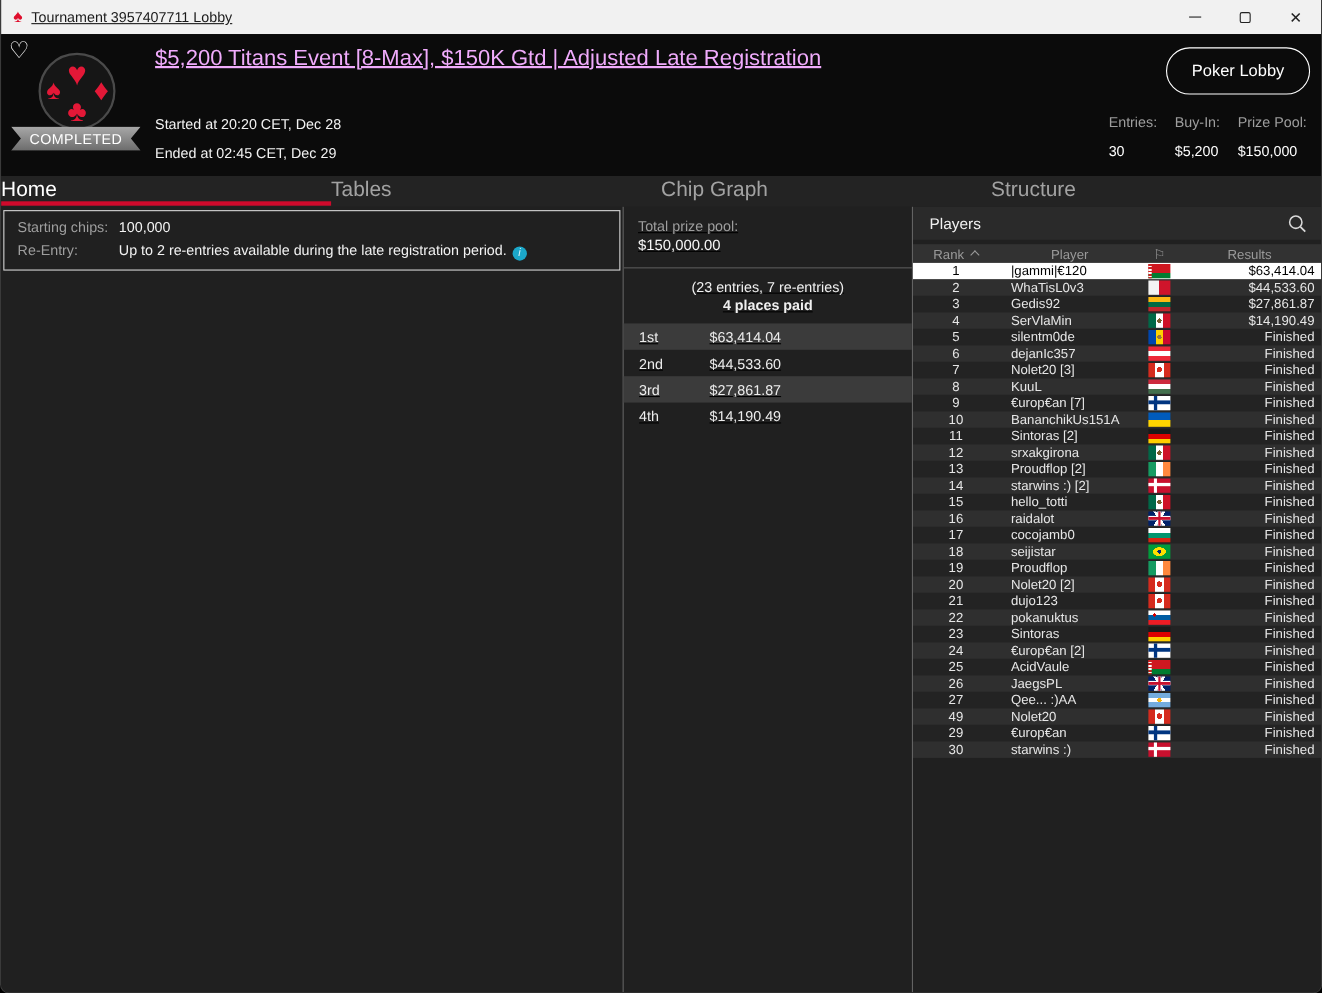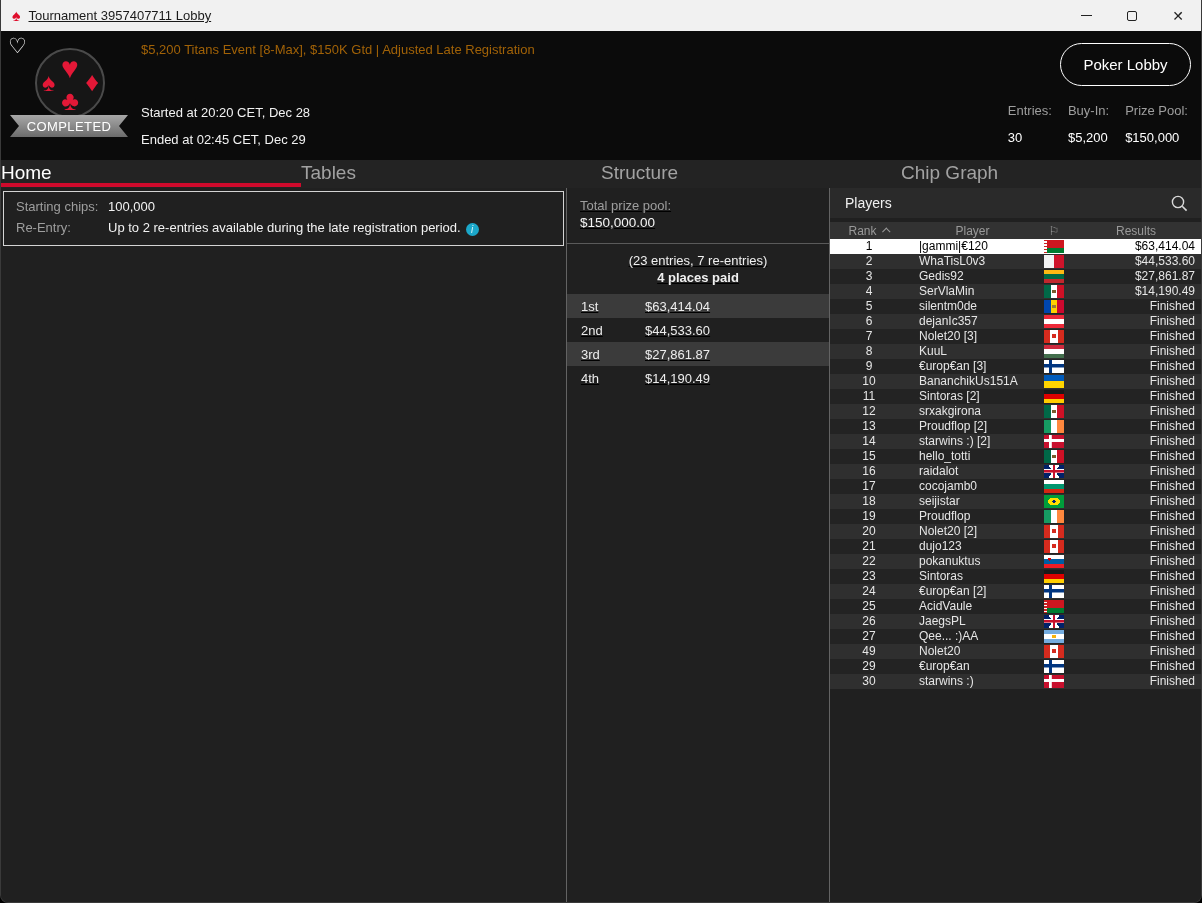--- a/index.html
+++ b/index.html
@@ -19,21 +19,21 @@
   
   #header { position:absolute; left:0; top:31px; width:100%; height:129px; background:#0b0b0b; color:#f2f2f2; }
   .fav-heart { position:absolute; left:7px; top:3px; font-size:21px; color:#fff; cursor:pointer; }
   .logo-circle { position:absolute; left:34px; top:17px; width:70px; height:70px; border-radius:50%; background:#161616; border:2px solid #4a4a4a; }
   .logo-circle span { position:absolute; color:#e31837; }
   .suit-heart { top:1px; left:50%; transform:translateX(-50%); font-size:30px; }
   .suit-spade { top:18px; left:5px; font-size:25px; }
   .suit-diamond { top:17px; right:4px; font-size:27px; }
   .suit-club { bottom:-1px; left:50%; transform:translateX(-50%); font-size:27px; }
   .ribbon { position:absolute; left:9px; top:84px; width:118px; height:22px; background:linear-gradient(#a8a8a8,#6c6c6c); clip-path:polygon(0 0,100% 0,calc(100% - 9px) 50%,100% 100%,0 100%,9px 50%); display:flex; align-items:center; justify-content:center; font-size:13px; color:#fff; letter-spacing:.4px; }
-  .tour-title { position:absolute; left:140px; top:11px; font-size:13px; color:#a16207; }
+  .tour-title { position:absolute; left:140px; top:11px; font-size:20px; color:#f0abfc;text-decoration:underline; }
   .started-at { position:absolute; left:140px; top:74px; font-size:13px; }
   .ended-at { position:absolute; left:140px; top:101px; font-size:13px; }
   .lobby-btn { position:absolute; right:10px; top:12px; width:131px; height:43px; border:1px solid #fff; border-radius:22px; background:transparent; color:#fff; font-size:15px; font-family:inherit; cursor:pointer; }
   .stats { position:absolute; right:13px; top:73px; display:flex; gap:16px; }
   .stat-col { display:flex; flex-direction:column; }
   .stat-label { font-size:13px; color:#9e9e9e; line-height:14px; margin-bottom:13px; }
   .stat-value { font-size:13px; color:#fff; line-height:14px; }
 
   
   #tabbar { position:absolute; left:0; top:160px; width:100%; height:28px; background:#232323; display:flex; }
@@ -125,22 +125,22 @@
         <div class="stat-col">
           <span class="stat-label">Prize Pool:</span>
           <span class="stat-value">$150,000</span>
         </div>
       </div>
   </div>
 
   <div id="tabbar">
       <div class="tab active">Home</div>
       <div class="tab">Tables</div>
+      <div class="tab">Chip Graph</div>
       <div class="tab">Structure</div>
-      <div class="tab">Chip Graph</div>
     </div>
 
   <div id="content">
 
     <div id="col-left">
       <div class="info-box" id="info-box">
           <span class="info-label">Starting chips:</span>
           <span class="info-value">100,000</span>
           <span class="info-label">Re-Entry:</span>
           <span class="info-value">Up to 2 re-entries available during the late registration period.<span class="info-icon">i</span></span>
@@ -253,21 +253,21 @@
           <div class="p-row">
             <span class="p-rank">8</span>
             <span class="p-name">KuuL</span>
             <span class="p-flag-wrap">
               <span class="p-flag" style="background: linear-gradient(rgb(205, 42, 62) 0px, rgb(205, 42, 62) 33%, rgb(255, 255, 255) 33%, rgb(255, 255, 255) 67%, rgb(67, 111, 77) 67%);"></span>
             </span>
             <span class="p-result">Finished</span>
           </div>
           <div class="p-row">
             <span class="p-rank">9</span>
-            <span class="p-name">€urop€an [3]</span>
+            <span class="p-name">€urop€an [7]</span>
             <span class="p-flag-wrap">
               <span class="p-flag" style="background: linear-gradient(rgb(0, 53, 128), rgb(0, 53, 128)) 30% 0px / 16% 100% no-repeat, linear-gradient(rgb(0, 53, 128), rgb(0, 53, 128)) 0px 37% / 100% 27% no-repeat, rgb(255, 255, 255);"></span>
             </span>
             <span class="p-result">Finished</span>
           </div>
           <div class="p-row">
             <span class="p-rank">10</span>
             <span class="p-name">BananchikUs151A</span>
             <span class="p-flag-wrap">
               <span class="p-flag" style="background: linear-gradient(rgb(0, 91, 187) 0px, rgb(0, 91, 187) 50%, rgb(255, 213, 0) 50%);"></span>

